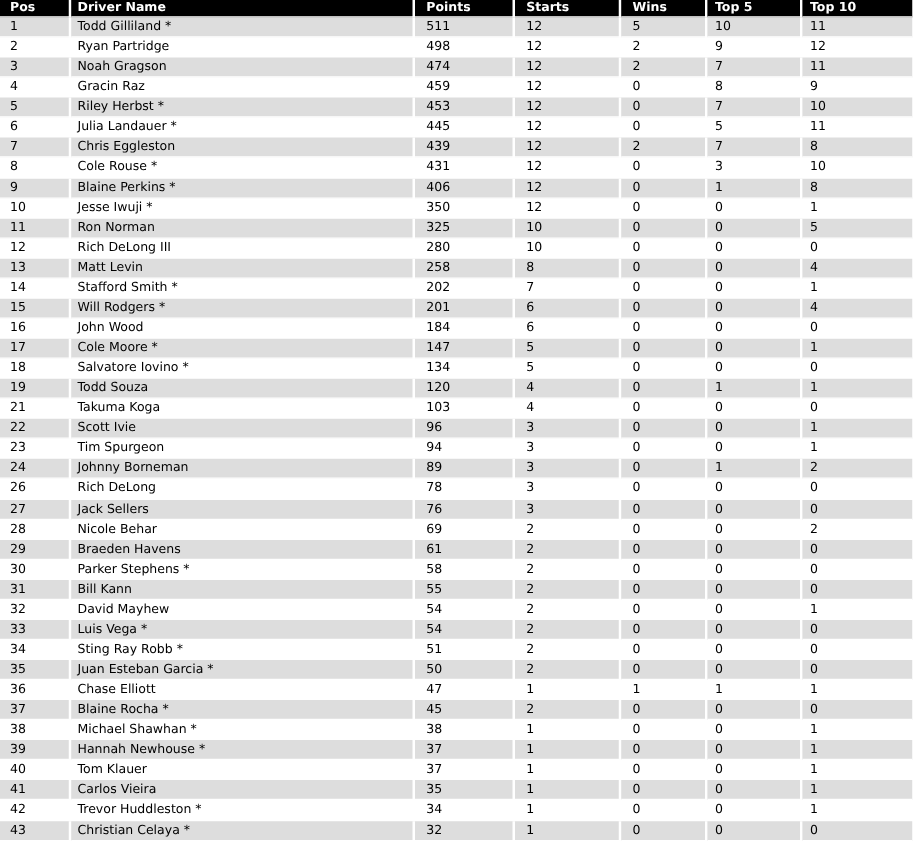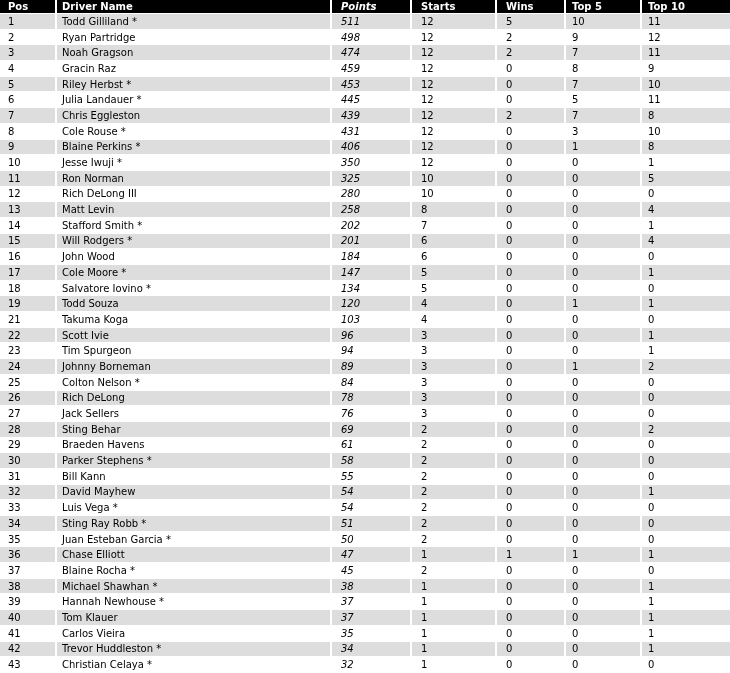--- a/index.html
+++ b/index.html
@@ -39,21 +39,21 @@
   th:last-child, td:last-child { border-right: 0; }
   th {
     background: #000000;
     color: #ffffff;
     font-weight: bold;
   }
   tbody tr:nth-child(odd)  td { background: #dddddd; }
   tbody tr:nth-child(even) td { background: #ffffff; }
   th:nth-child(1), td:nth-child(1) { padding-left: 8px; }
   th:nth-child(2), td:nth-child(2) { padding-left: 5px; margin-top: 16px; }
-  th:nth-child(3), td:nth-child(3) { padding-left: 9px; font-style: italic; }
+  th:nth-child(3), td:nth-child(3) { padding-left: 9px; }
   th:nth-child(4), td:nth-child(4) { padding-left: 9px; }
   th:nth-child(5), td:nth-child(5) { padding-left: 9px; }
   th:nth-child(6), td:nth-child(6) { padding-left: 6px; }
   th:nth-child(7), td:nth-child(7) { padding-left: 6px; }
 </style>
 </head>
 <body>
 
 <table class="standings">
   <colgroup>
@@ -278,49 +278,40 @@
       <tr>
         <td>24</td>
         <td>Johnny Borneman</td>
         <td>89</td>
         <td>3</td>
         <td>0</td>
         <td>1</td>
         <td>2</td>
       </tr>
       <tr>
-        <td>25</td>
-        <td>Colton Nelson *</td>
-        <td>84</td>
-        <td>3</td>
-        <td>0</td>
-        <td>0</td>
-        <td>0</td>
-      </tr>
-      <tr>
         <td>26</td>
         <td>Rich DeLong</td>
         <td>78</td>
         <td>3</td>
         <td>0</td>
         <td>0</td>
         <td>0</td>
       </tr>
       <tr>
         <td>27</td>
         <td>Jack Sellers</td>
         <td>76</td>
         <td>3</td>
         <td>0</td>
         <td>0</td>
         <td>0</td>
       </tr>
       <tr>
         <td>28</td>
-        <td>Sting Behar</td>
+        <td>Nicole Behar</td>
         <td>69</td>
         <td>2</td>
         <td>0</td>
         <td>0</td>
         <td>2</td>
       </tr>
       <tr>
         <td>29</td>
         <td>Braeden Havens</td>
         <td>61</td>

